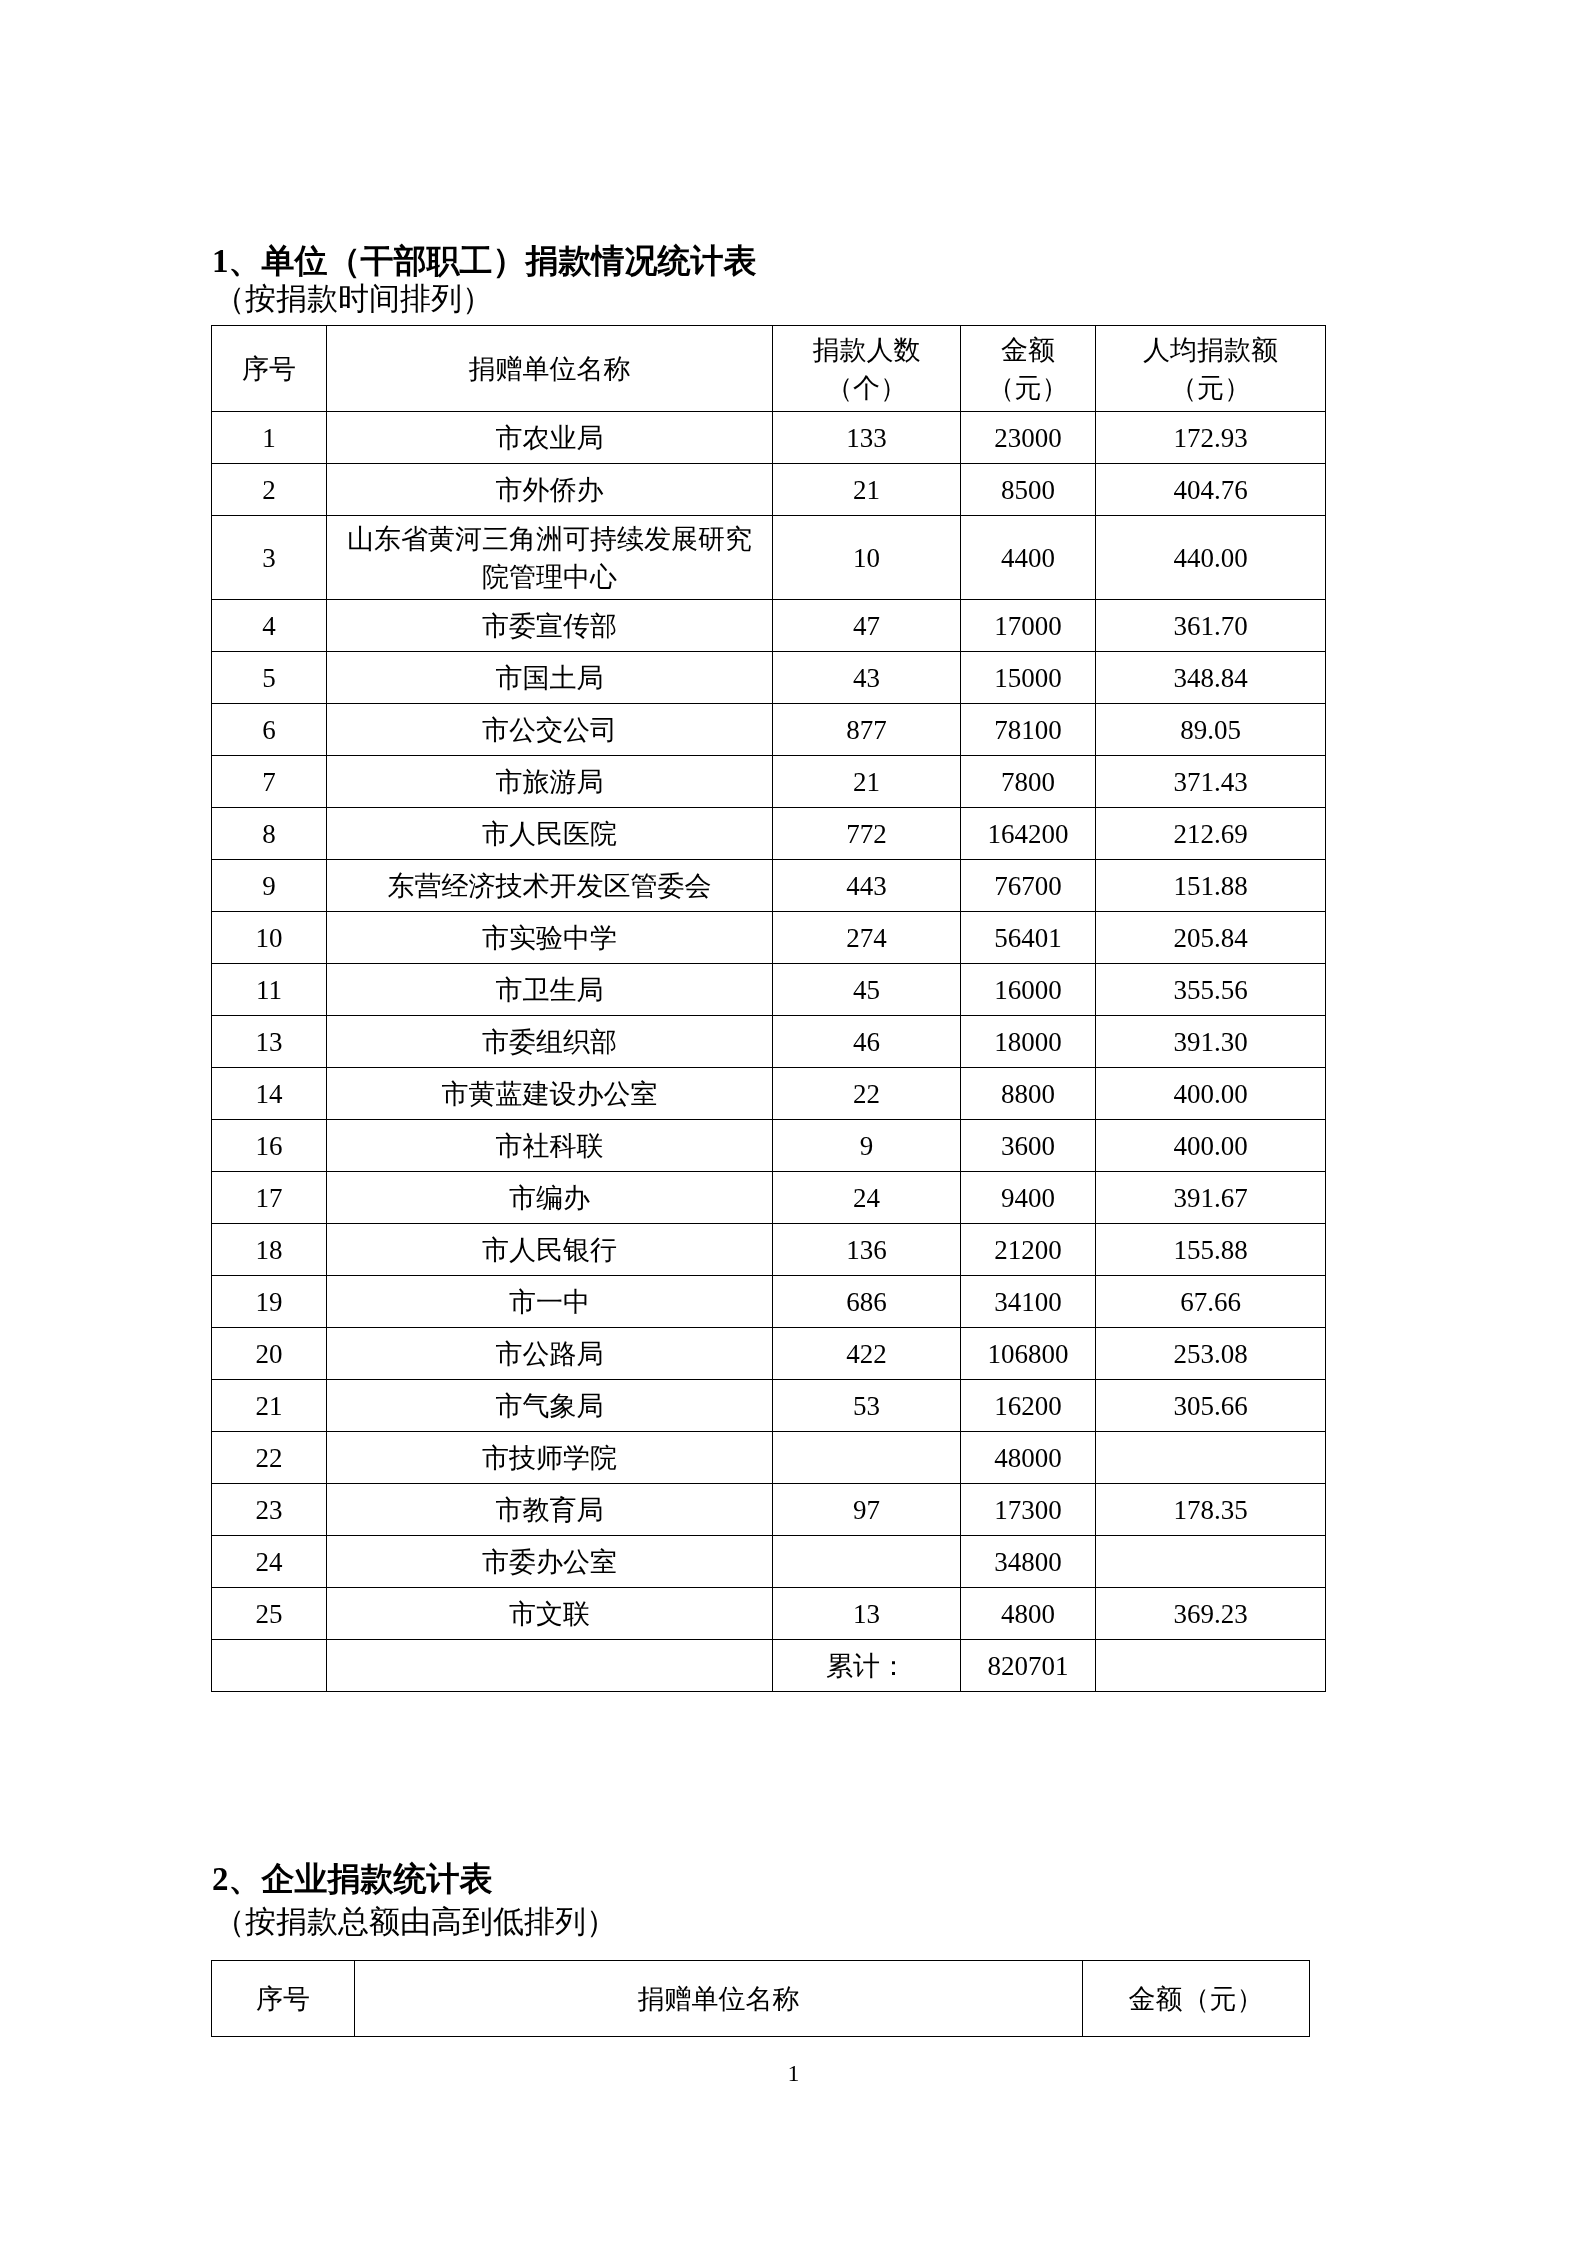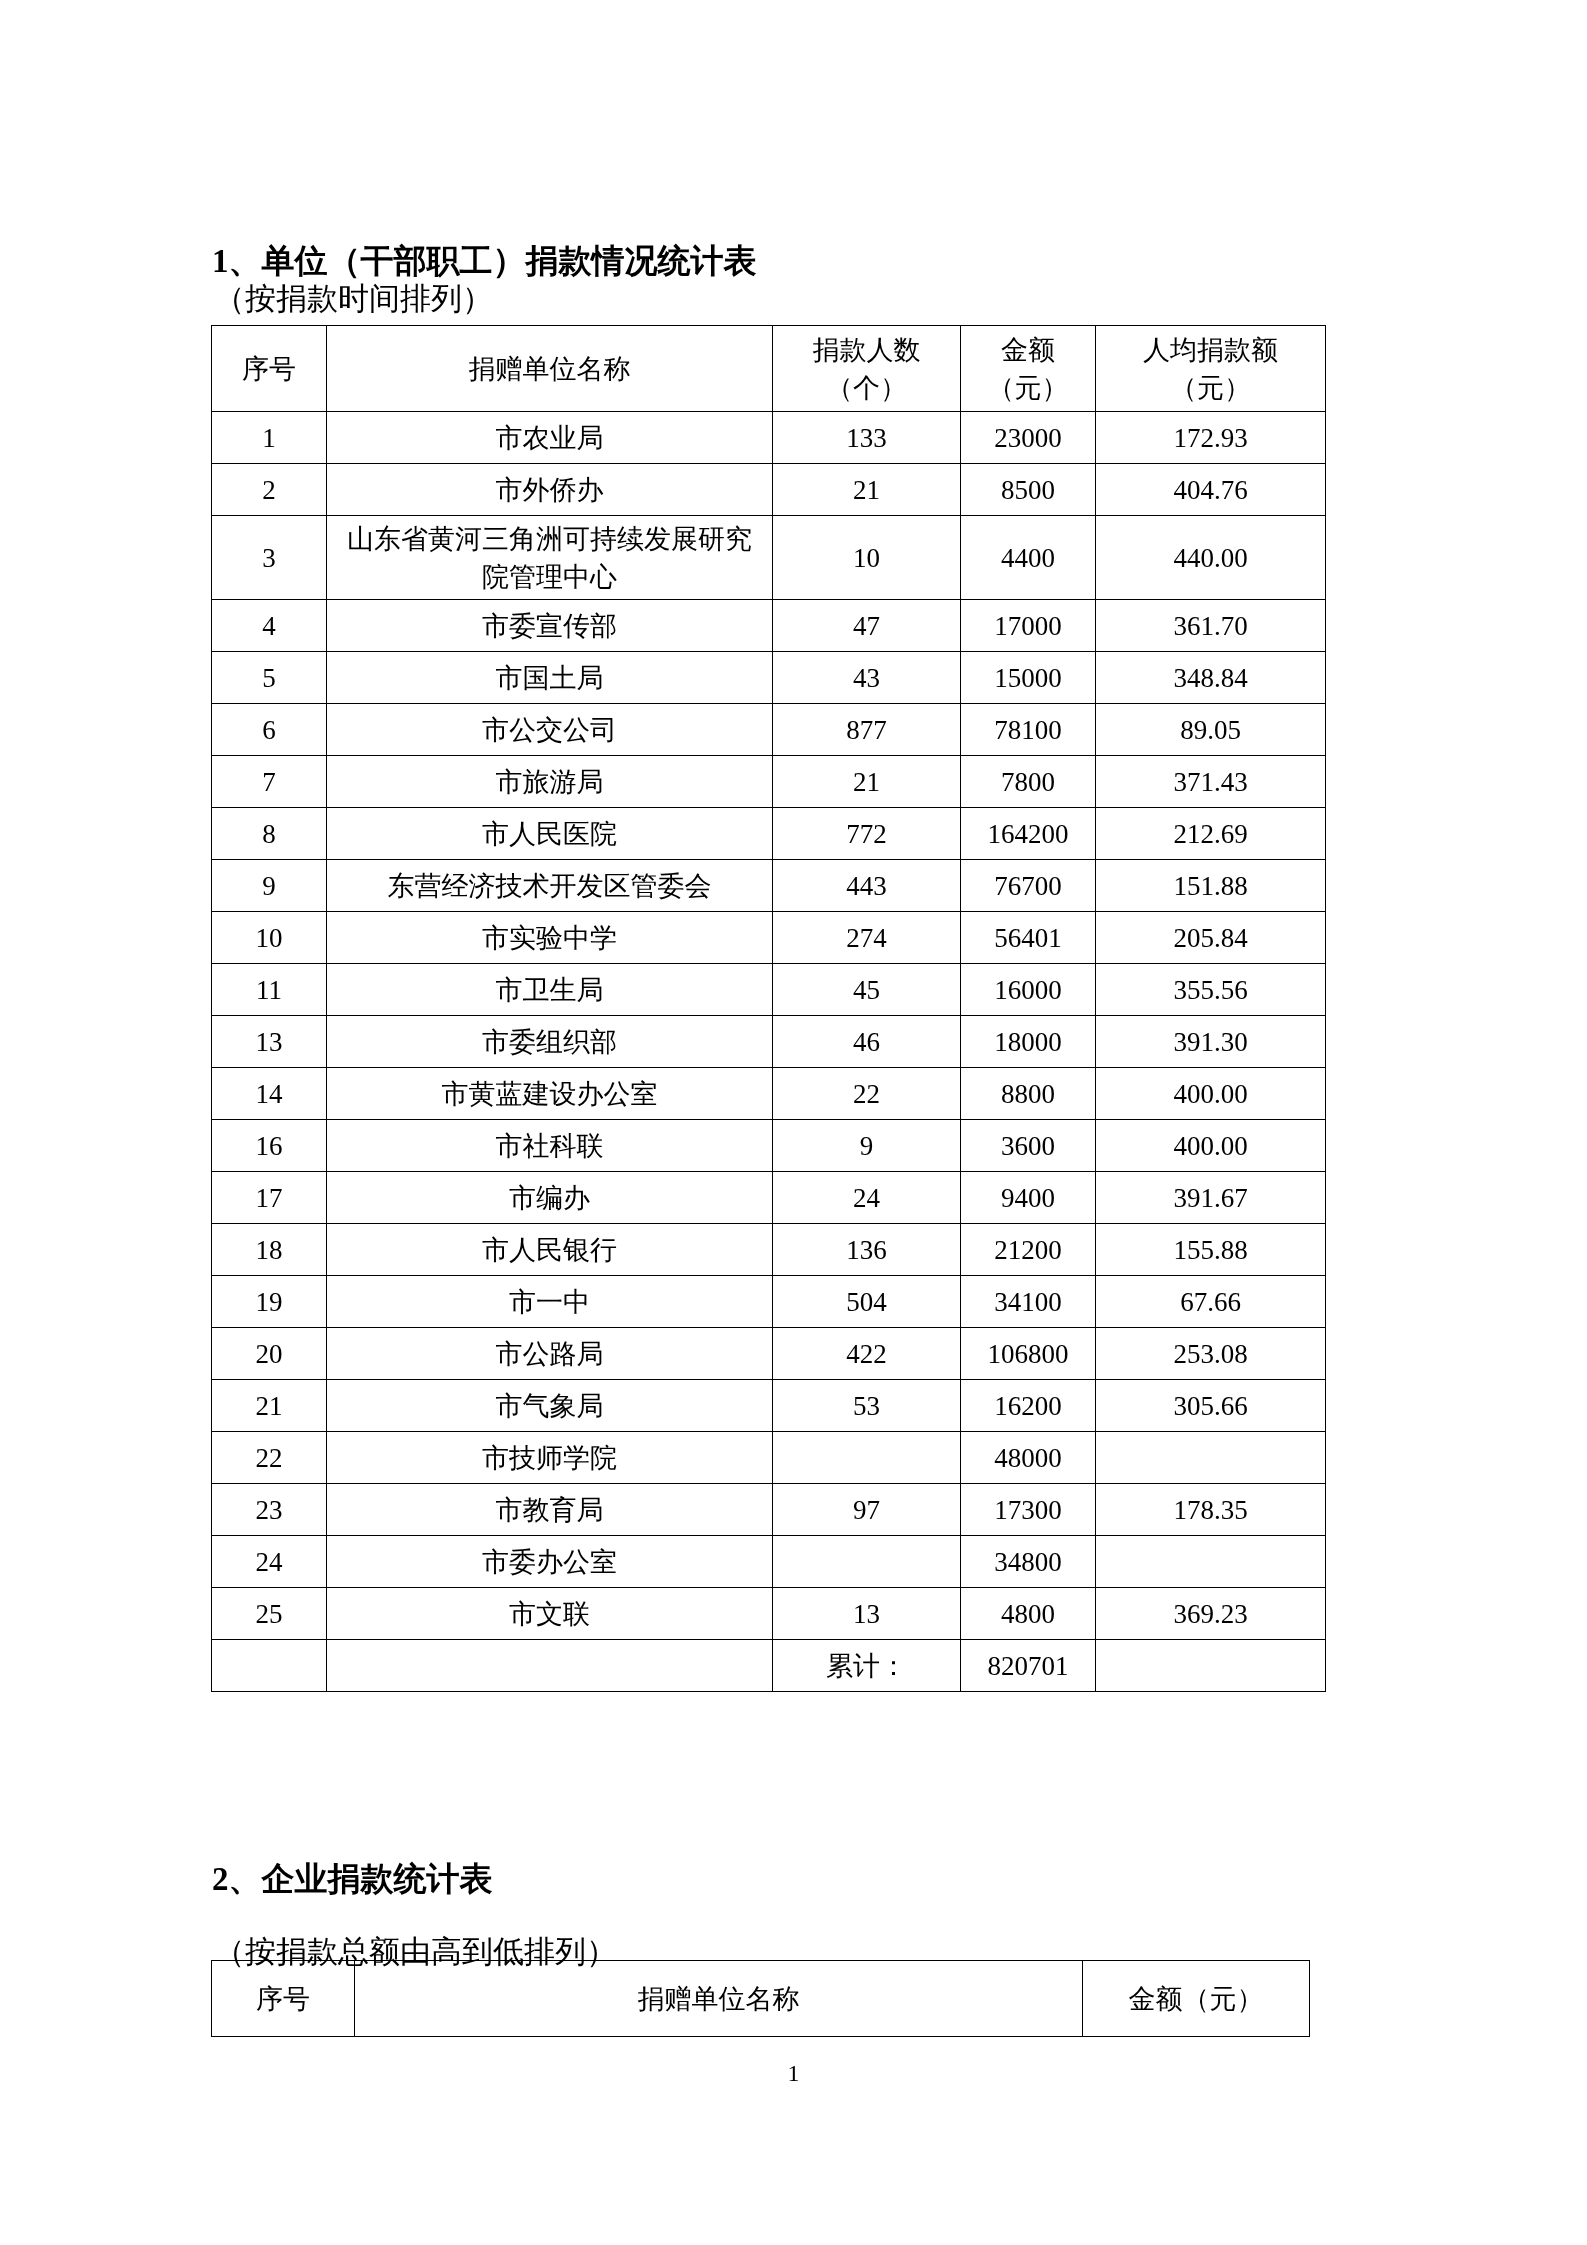--- a/index.html
+++ b/index.html
@@ -167,21 +167,21 @@
       <tr class="r">
         <td class="num">18</td>
         <td class="name">市人民银行</td>
         <td class="num">136</td>
         <td class="num">21200</td>
         <td class="num">155.88</td>
       </tr>
       <tr class="r">
         <td class="num">19</td>
         <td class="name">市一中</td>
-        <td class="num">504</td>
+        <td class="num">686</td>
         <td class="num">34100</td>
         <td class="num">67.66</td>
       </tr>
       <tr class="r">
         <td class="num">20</td>
         <td class="name">市公路局</td>
         <td class="num">422</td>
         <td class="num">106800</td>
         <td class="num">253.08</td>
       </tr>
@@ -226,21 +226,21 @@
       <td></td>
       <td></td>
       <td class="total-label">累计：</td>
       <td class="num total-value">820701</td>
       <td></td>
     </tr>
   </tfoot>
 </table>
 
 <div class="section-title" style="top:1859px;">2、企业捐款统计表</div>
-<div class="section-note" style="top:1908px;margin-top:30px;">（按捐款总额由高到低排列）</div>
+<div class="section-note" style="top:1908px;">（按捐款总额由高到低排列）</div>
 
 <table class="grid" id="t2">
   <colgroup>
     <col style="width:143px">
       <col style="width:728px">
       <col style="width:227px">
   </colgroup>
   <tbody>
       <tr>
     <th class="hdr">序号</th>

